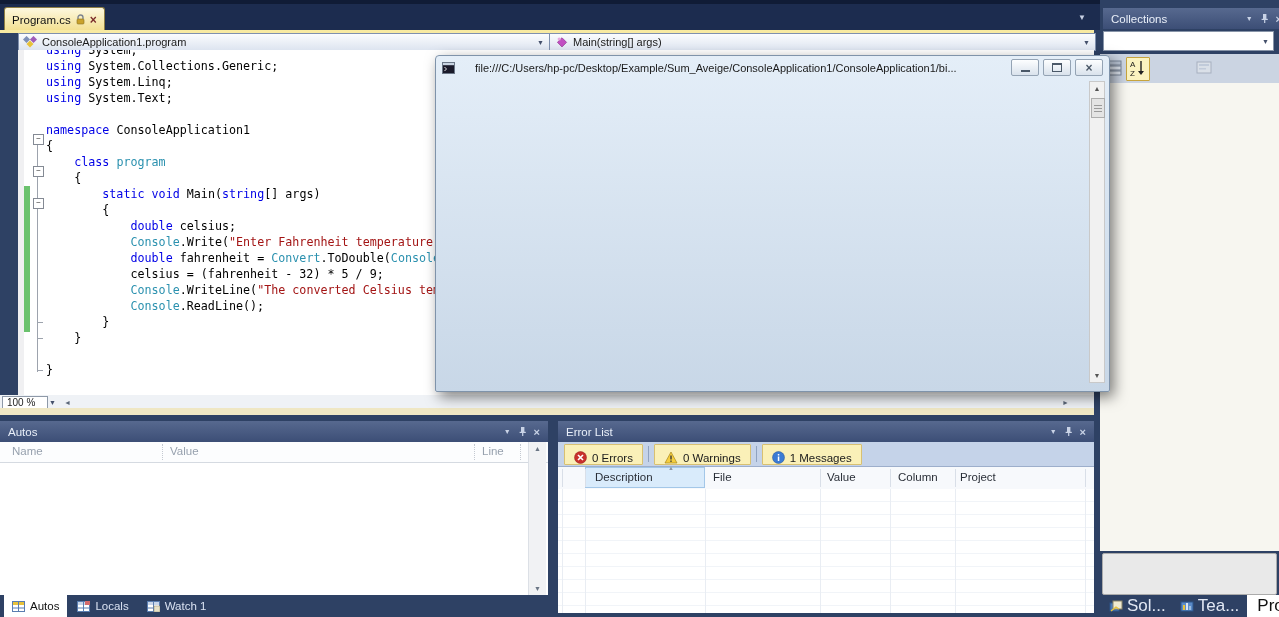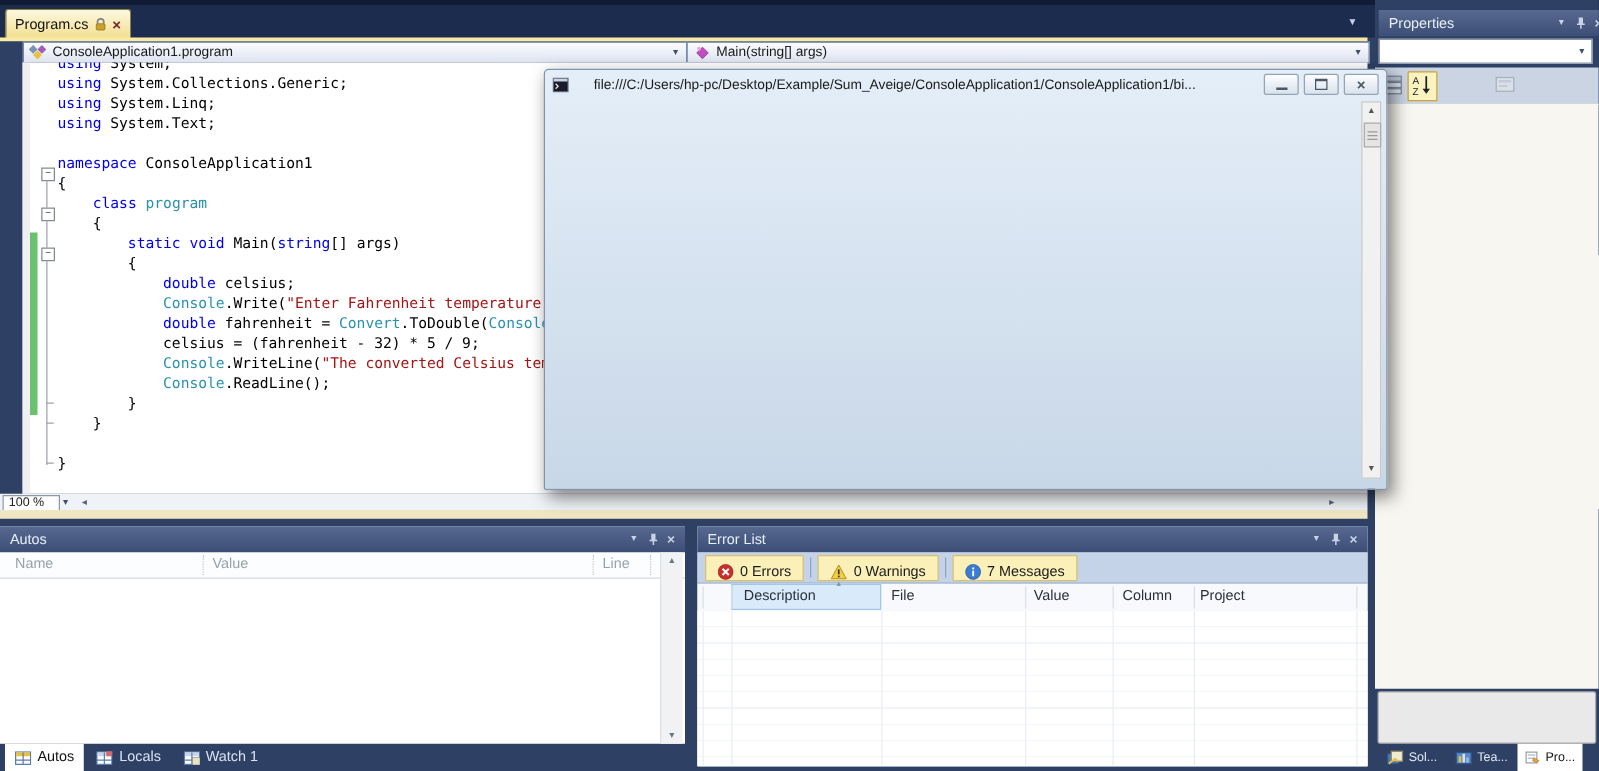--- a/index.html
+++ b/index.html
@@ -89,21 +89,21 @@
   #prop-toolbar{position:absolute;left:0;top:54px;width:179px;height:29px;background:#CBD4E2;
                 border-bottom:1px solid #A9B4C6}
   #az-btn{position:absolute;left:26px;top:3px;width:22px;height:22px;background:#FBF3C0;
           border:1px solid #C7A43D;border-radius:1px}
   #cat-icon{position:absolute;left:8px;top:6px}
   #pp-icon{position:absolute;left:96px;top:6px;opacity:.55}
   #prop-content{position:absolute;left:0;top:83px;width:179px;height:468px;background:#F7F6F0}
   #prop-desc{position:absolute;left:2px;top:553px;width:173px;height:40px;background:#E9E9E9;
              border:1px solid #ABABAB;border-radius:2px}
   #side-tabs{position:absolute;left:3px;top:595px;height:22px;display:flex;gap:2px}
-  .stab{display:flex;align-items:center;gap:4px;padding:0 6px;font-size:10px;color:#E2E8F4;height:22px}
+  .stab{display:flex;align-items:center;gap:4px;padding:0 6px;font-size:17px;color:#E2E8F4;height:22px}
   .stab.active{background:#FFF;color:#111;width:40px}
   
   #console{left:435px;top:55px;width:673px;height:335px;
            background:linear-gradient(#E4EEF8,#C8D7E7);border:1px solid #7F93AA;
            border-radius:4px 4px 2px 2px;box-shadow:4px 5px 14px rgba(0,0,0,.5);z-index:50}
   #c-title{position:absolute;left:0;top:0;right:0;height:23px;display:flex;align-items:center;padding:0 6px}
   #c-title .ttl{margin-left:20px;font-size:11px;color:#1A1A1A;white-space:nowrap;overflow:hidden;flex:1}
   .wbtn{width:26px;height:15px;margin-left:4px;border:1px solid #94A3B4;border-radius:2px;
         background:linear-gradient(#FDFEFF,#D9E2EC);display:flex;align-items:center;justify-content:center;
         color:#4A5868;font-size:10px;line-height:10px}
@@ -274,21 +274,21 @@
         </svg>
       <span>0 Warnings</span>
     </div>
     <div class="el-sep"></div>
     <div class="el-btn">
       <svg width="13" height="13" viewBox="0 0 13 13">
           <circle cx="6.5" cy="6.5" r="6" fill="#3B7BD4" stroke="#245394" stroke-width="0.5"></circle>
           <rect x="5.8" y="3" width="1.5" height="1.5" fill="#FFF"></rect>
           <rect x="5.8" y="5.5" width="1.5" height="4.5" fill="#FFF"></rect>
         </svg>
-      <span>7 Messages</span>
+      <span>1 Messages</span>
     </div>
   </div>
   <div id="el-header">
     <div id="desc-hl">
       <span id="desc-sort">▲</span>
     </div>
     <span class="eh" style="left:37px">Description</span>
     <span class="eh" style="left:155px">File</span>
     <span class="eh" style="left:269px">Value</span>
     <span class="eh" style="left:340px">Column</span>
@@ -306,21 +306,21 @@
     <i class="bcol" style="left:147px"></i>
     <i class="bcol" style="left:262px"></i>
     <i class="bcol" style="left:332px"></i>
     <i class="bcol" style="left:397px"></i>
     <i class="bcol" style="left:527px"></i>
   </div>
 </div>
 
 <div class="abs" id="rpanel">
   <div class="ptitle" id="prop-title">
-    <span>Properties</span>
+    <span>Collections</span>
     <span class="ticons">
       <span class="tchev">▼</span>
       <span>
           <svg width="9" height="11" viewBox="0 0 9 11">
             <rect x="3" y="1" width="3.4" height="5.4" fill="#C9D3E6"></rect>
             <line x1="4.7" y1="6.4" x2="4.7" y2="10" stroke="#C9D3E6" stroke-width="1.2"></line>
             <line x1="1.6" y1="6.4" x2="7.8" y2="6.4" stroke="#C9D3E6" stroke-width="1.2"></line>
           </svg>
         </span>
       <span class="tx">×</span>

